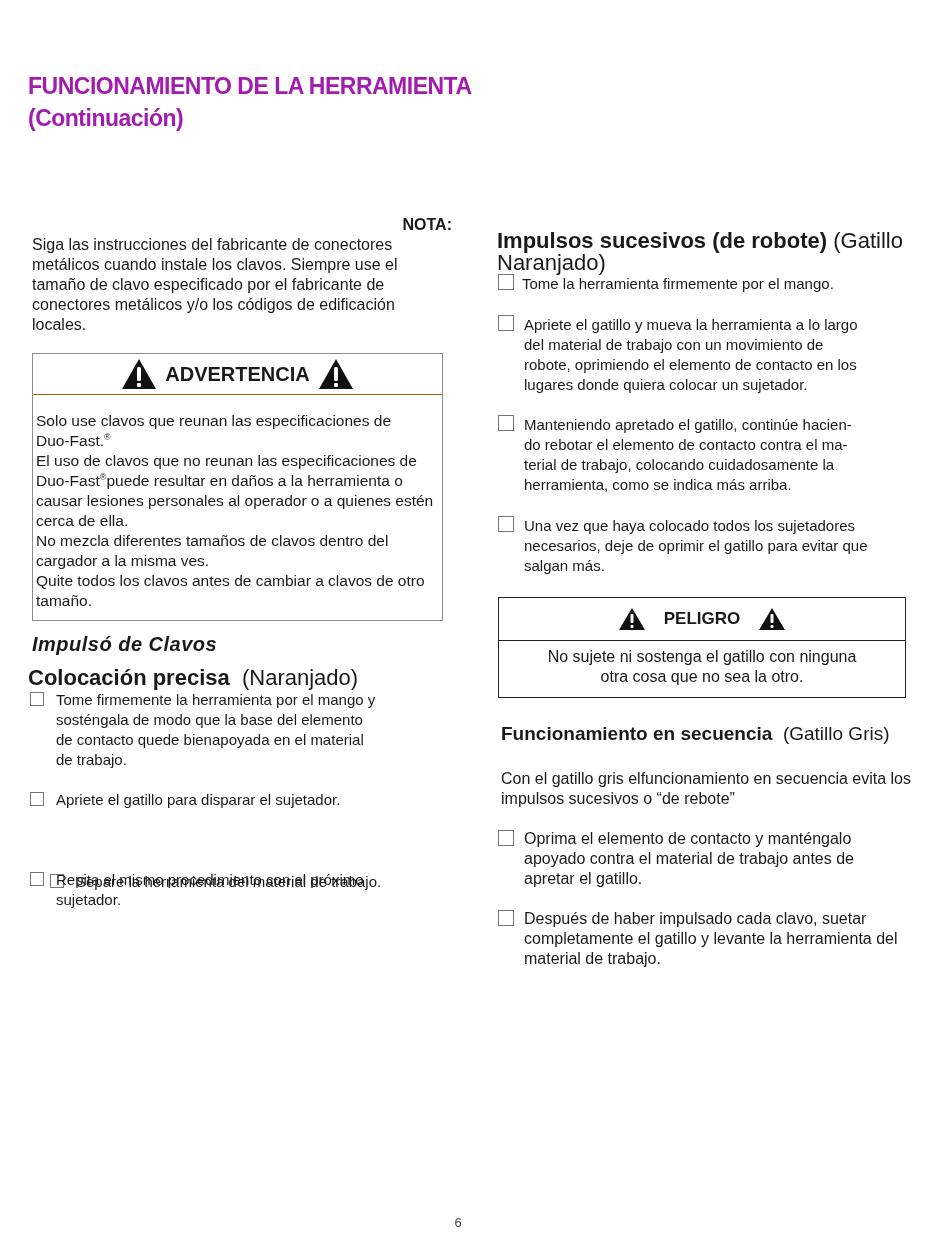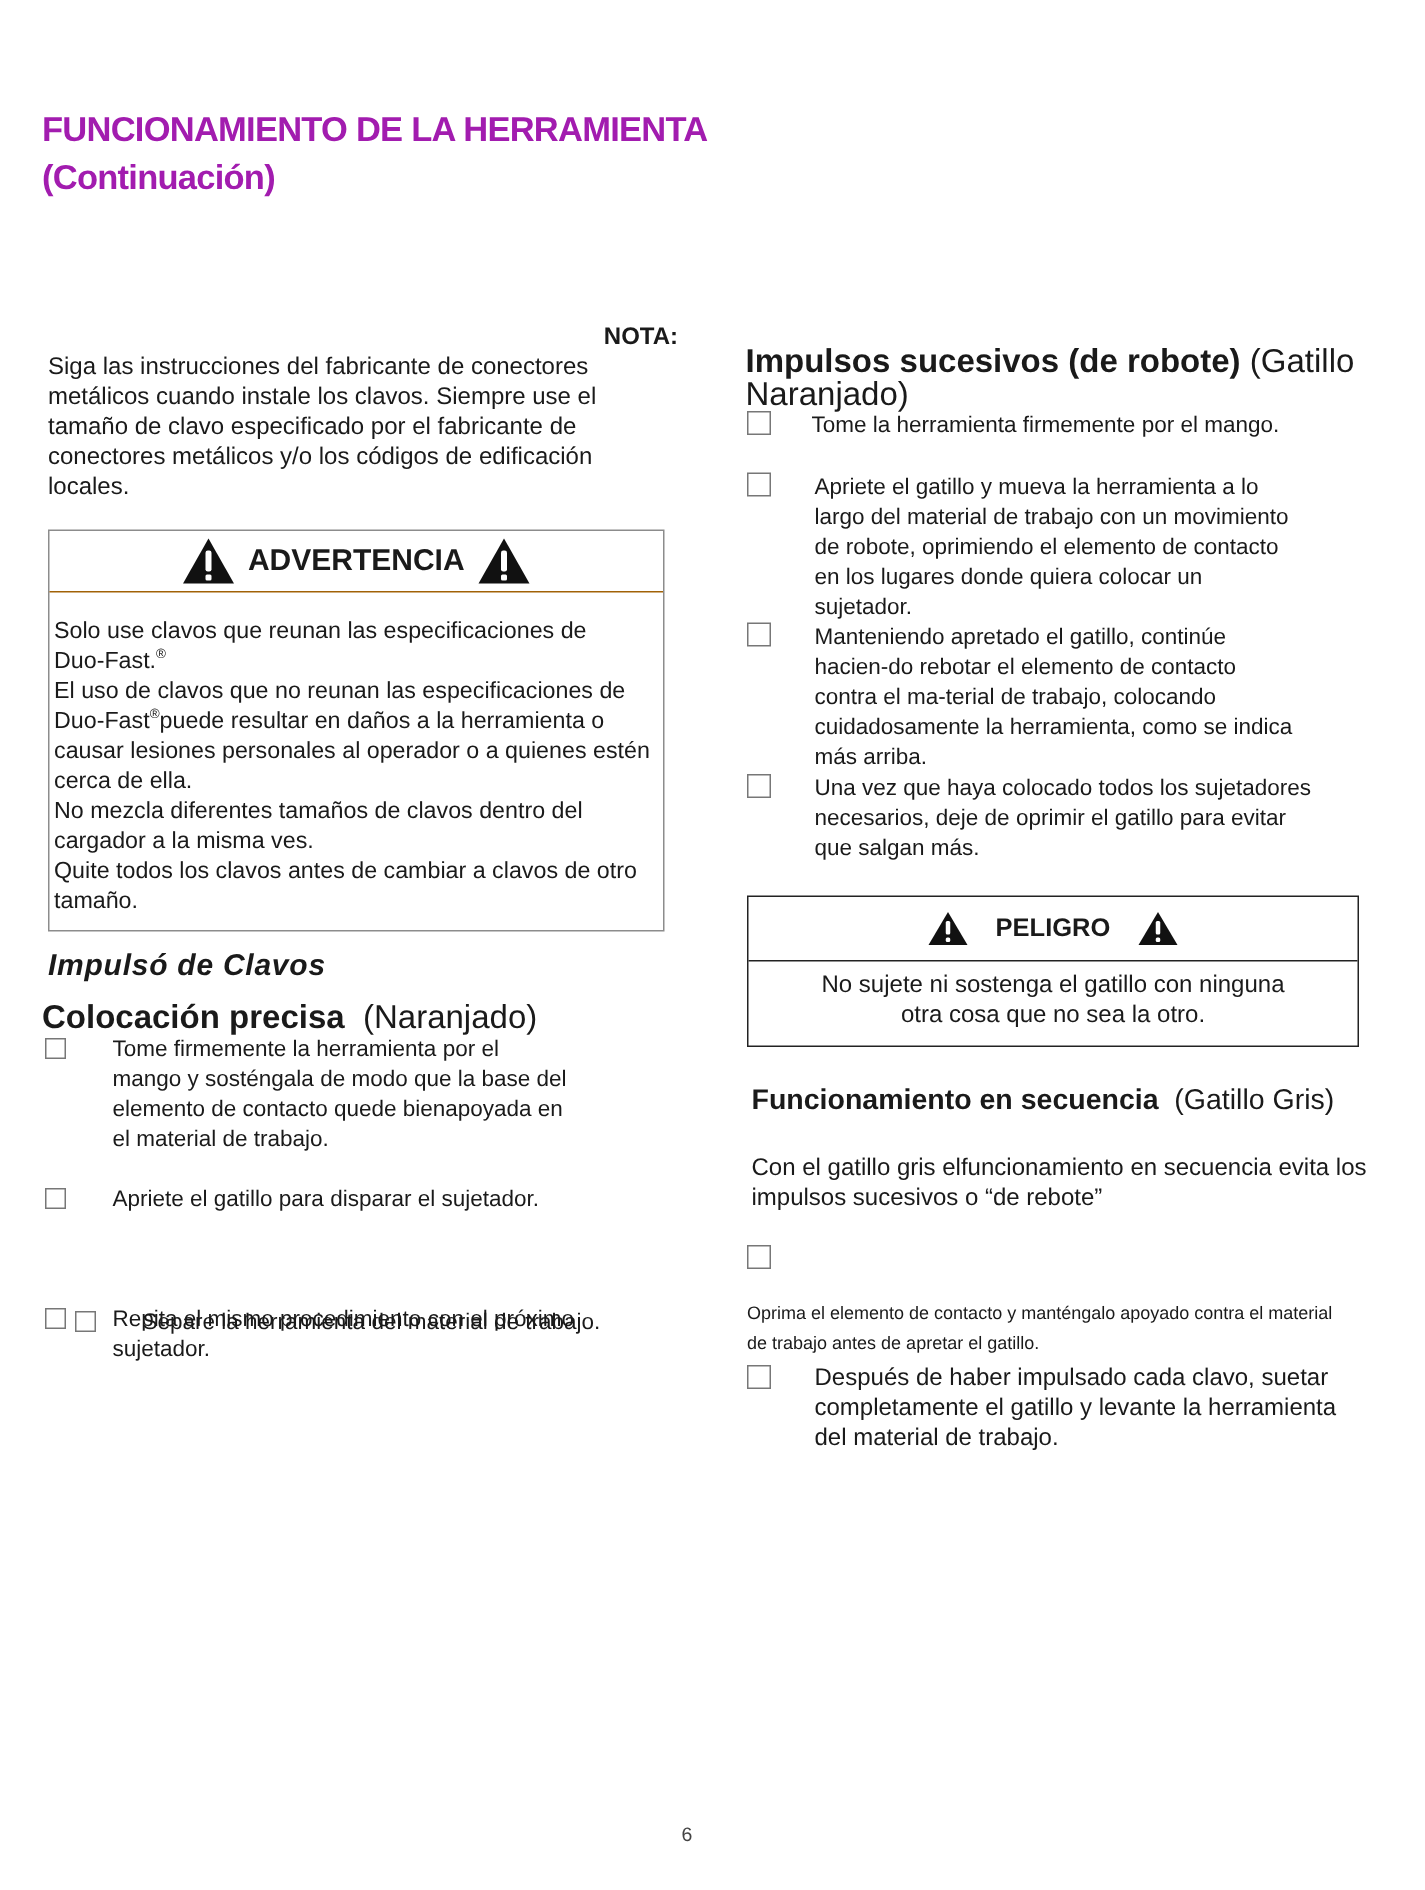--- a/index.html
+++ b/index.html
@@ -12,21 +12,21 @@
   .nota-label { font-weight: bold; text-align: right; }
   .warn-box { left: 32px; top: 353px; width: 411px; height: 268px; border: 1px solid #8c8c8c; box-sizing: border-box; }
   .warn-head { height: 40px; border-bottom: 1px solid #a16207; display: flex; align-items: center; justify-content: center; gap: 8px; }
   .warn-title { font-size: 20px; font-weight: bold; }
   .warn-body { padding: 16px 3px 0 3px; font-size: 15.5px; line-height: 20px; }
   sup { font-size: 9px; line-height: 0; }
   .tri { display: inline-block; }
   .section-h { left: 32px; top: 633px; font-size: 20px; font-weight: bold; font-style: italic; letter-spacing: 0.5px; }
   .sub-h { font-size: 22px; line-height: 22px; }
   .sub-h b { font-weight: bold; }
-  .item { position: absolute; display: flex; font-size: 15px; line-height: 20px; gap: 19px; }
+  .item { position: absolute; display: flex; font-size: 15px; line-height: 20px; }
   .cb { flex: 0 0 auto; width: 14px; height: 14px; border: 1.5px solid #777; box-sizing: border-box; margin-top: 2px; margin-right: 12px; cursor: pointer; }
   .item-text { flex: 1 1 auto; }
   .danger-box { left: 498px; top: 597px; width: 408px; height: 101px; border: 1.5px solid #222; box-sizing: border-box; }
   .danger-head { height: 42px; border-bottom: 1.5px solid #222; display: flex; align-items: center; justify-content: center; gap: 18px; }
   .danger-title { font-size: 17px; font-weight: bold; }
   .danger-body { text-align: center; font-size: 16px; line-height: 20px; padding-top: 6px; }
   .page-num { left: 0; width: 916px; top: 1215px; text-align: center; font-size: 13px; color: #444; }
 </style>
 </head>
 <body>
@@ -133,21 +133,21 @@
     <div>otra cosa que no sea la otro.</div>
   </div>
 </div>
 
 <div class="abs" style="left:501px; top:722px; font-size:19px; line-height:24px;">
   <b>Funcionamiento en secuencia</b>&nbsp;
   <span>(Gatillo Gris)</span>
 </div>
 <div class="abs body-text" style="left:501px; top:769px; width:420px;">Con el gatillo gris elfuncionamiento en secuencia evita los impulsos sucesivos o “de rebote”</div>
 
-<div class="item" style="left:498px; top:829px; width:395px; font-size:12px;flex-direction:column;">
+<div class="item" style="left:498px; top:829px; width:395px; font-size:16px;">
   <span class="cb" style="width:16px; height:16px; margin-top:1px; margin-right:10px;"></span>
   <span class="item-text">Oprima el elemento de contacto y manténgalo apoyado contra el material de trabajo antes de apretar el gatillo.</span>
 </div>
 <div class="item" style="left:498px; top:909px; width:405px; font-size:16px;">
   <span class="cb" style="width:16px; height:16px; margin-top:1px; margin-right:10px;"></span>
   <span class="item-text">Después de haber impulsado cada clavo, suetar completamente el gatillo y levante la herramienta del material de trabajo.</span>
 </div>
 
 <div class="abs page-num">6</div>
 

